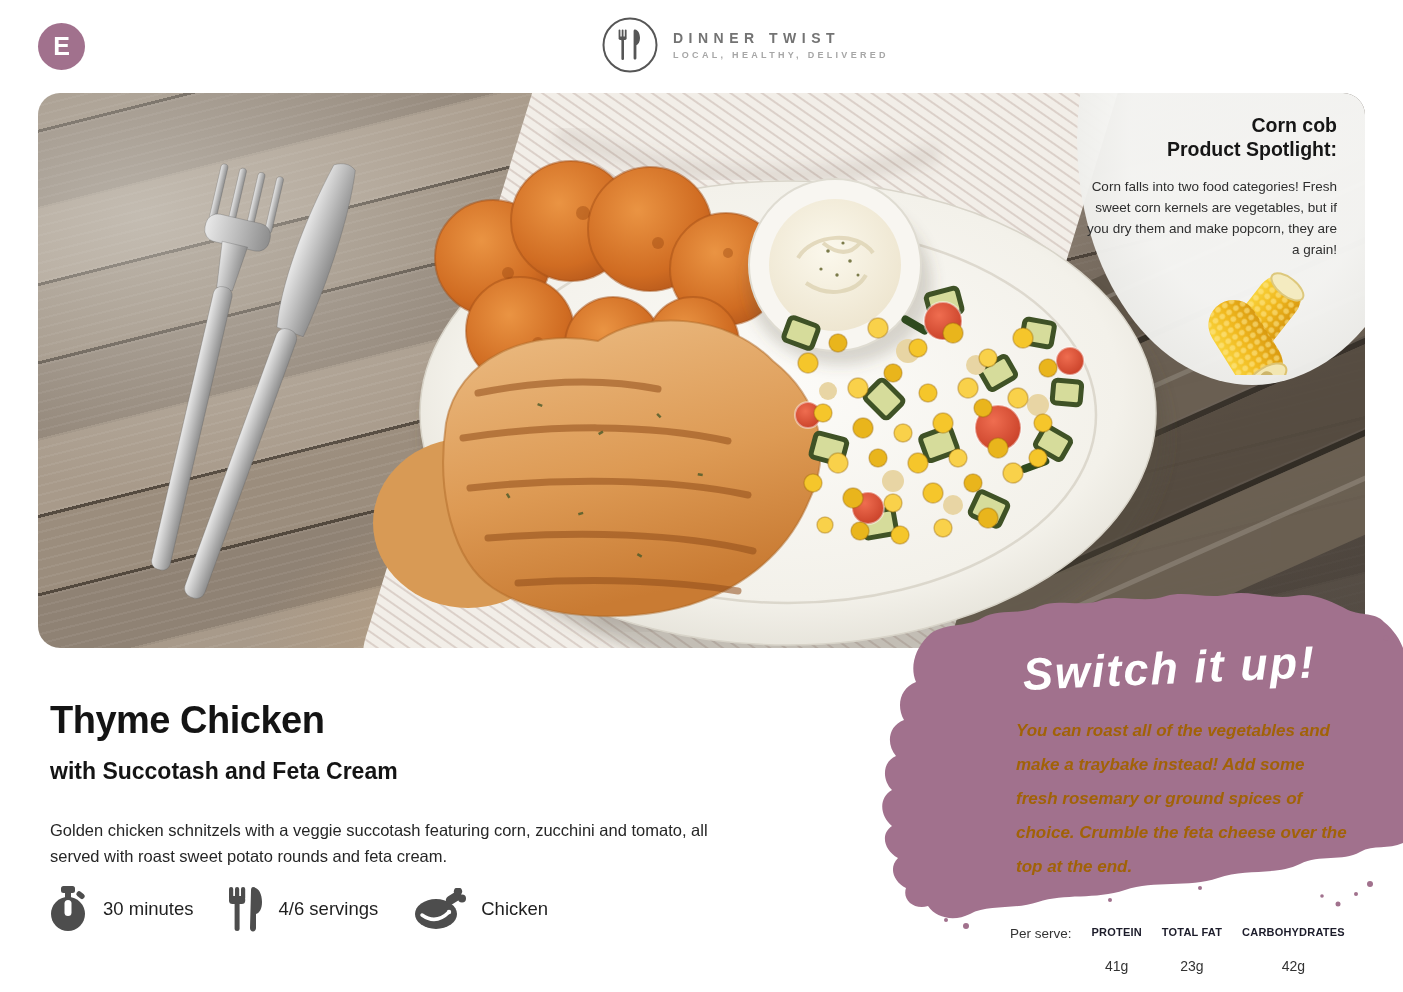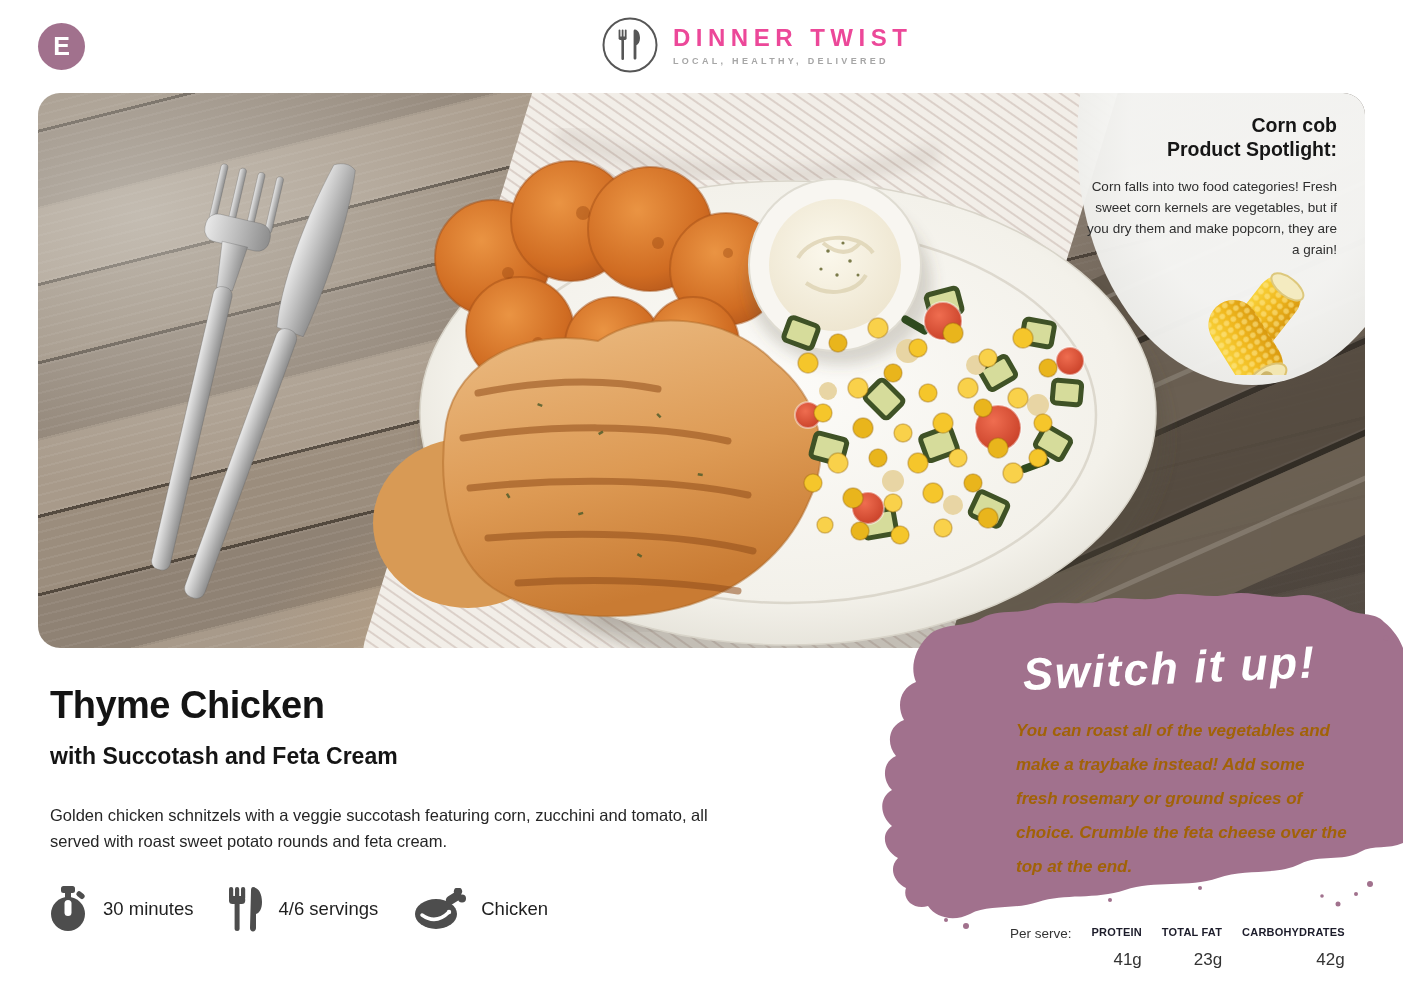--- a/index.html
+++ b/index.html
@@ -8,21 +8,21 @@
   .page { position:relative; width:1403px; height:992px; background:#fff; }
 
   
   .badge { position:absolute; left:38px; top:23px; width:47px; height:47px;
            border-radius:50%; background:#A1718D; display:flex; align-items:center;
            justify-content:center; }
   .badge span { color:#fff; font-size:25px; font-weight:bold; }
 
   
   .brand { position:absolute; left:601px; top:16px; display:flex; gap:14px; align-items:center; }
-  .brand-name { font-size:24px; font-weight:600; letter-spacing:5.5px; color:#ec4899; }
+  .brand-name { font-size:14px; font-weight:600; letter-spacing:5.5px; color:#737373; }
   .brand-tagline { font-size:9px; font-weight:700; letter-spacing:3.3px; color:#a6a6a6; margin-top:4px; }
 
   
   .photo { position:absolute; left:38px; top:93px; width:1327px; height:555px;
            border-radius:22px; overflow:hidden; z-index:1;
            background-color:#9a8e80;
            background-image:
              linear-gradient(100deg, rgba(0,0,0,0) 58%, rgba(58,50,44,0.40) 78%, rgba(42,37,33,0.55) 100%),
              radial-gradient(900px 480px at 80% 98%, rgba(48,41,35,0.55), transparent 62%),
              radial-gradient(700px 420px at 8% 22%, rgba(218,216,210,0.55), transparent 65%),
@@ -44,36 +44,36 @@
   
   .brush { position:absolute; left:870px; top:588px; width:533px; height:345px; z-index:2; pointer-events:none; }
   .switch-panel { position:absolute; left:870px; top:588px; width:533px; height:345px; z-index:3; }
   .switch-heading { margin-top:56px; padding-left:66px; text-align:center; color:#fff;
                     font-size:45px; font-weight:600; font-style:italic; letter-spacing:2px;
                     transform:rotate(-2.5deg); }
   .switch-body { position:absolute; left:146px; top:126px; width:332px; color:#a16207;
                  font-size:17px; font-weight:bold; font-style:italic; line-height:34px; }
 
   
-  .recipe-info { position:absolute; left:50px; top:684px; width:700px; }
+  .recipe-info { position:absolute; left:50px; top:699px; width:700px; }
   .recipe-title { font-size:38px; font-weight:800; letter-spacing:-0.5px; color:#141414; }
   .recipe-subtitle { margin-top:16px; font-size:23px; font-weight:700; color:#141414; }
   .recipe-desc { margin-top:32px; font-size:16.5px; line-height:1.6; color:#262626; width:690px; }
 
   
   .meta-row { position:absolute; left:48px; top:886px; display:flex; align-items:center; gap:34px; }
   .meta-item { display:flex; align-items:center; gap:15px; }
   .meta-label { font-size:18.5px; color:#1f1f1f; }
 
   
   .nutrition { position:absolute; left:1010px; top:926px; display:flex; gap:20px; align-items:flex-start; z-index:4; }
   .nutrition .ps-label { font-size:13.5px; color:#333; margin-top:0; }
   .nut-col { text-align:center; }
   .nut-name { font-size:11px; font-weight:bold; color:#1c1c2a; letter-spacing:0.2px; }
-  .nut-value { font-size:17px; color:#333; margin-top:12px;text-align:right; }
+  .nut-value { font-size:14px; color:#333; margin-top:20px; }
 </style>
 </head>
 <body>
 
 <div class="page">
 
   <div class="badge">
     <span>E</span>
   </div>
 

